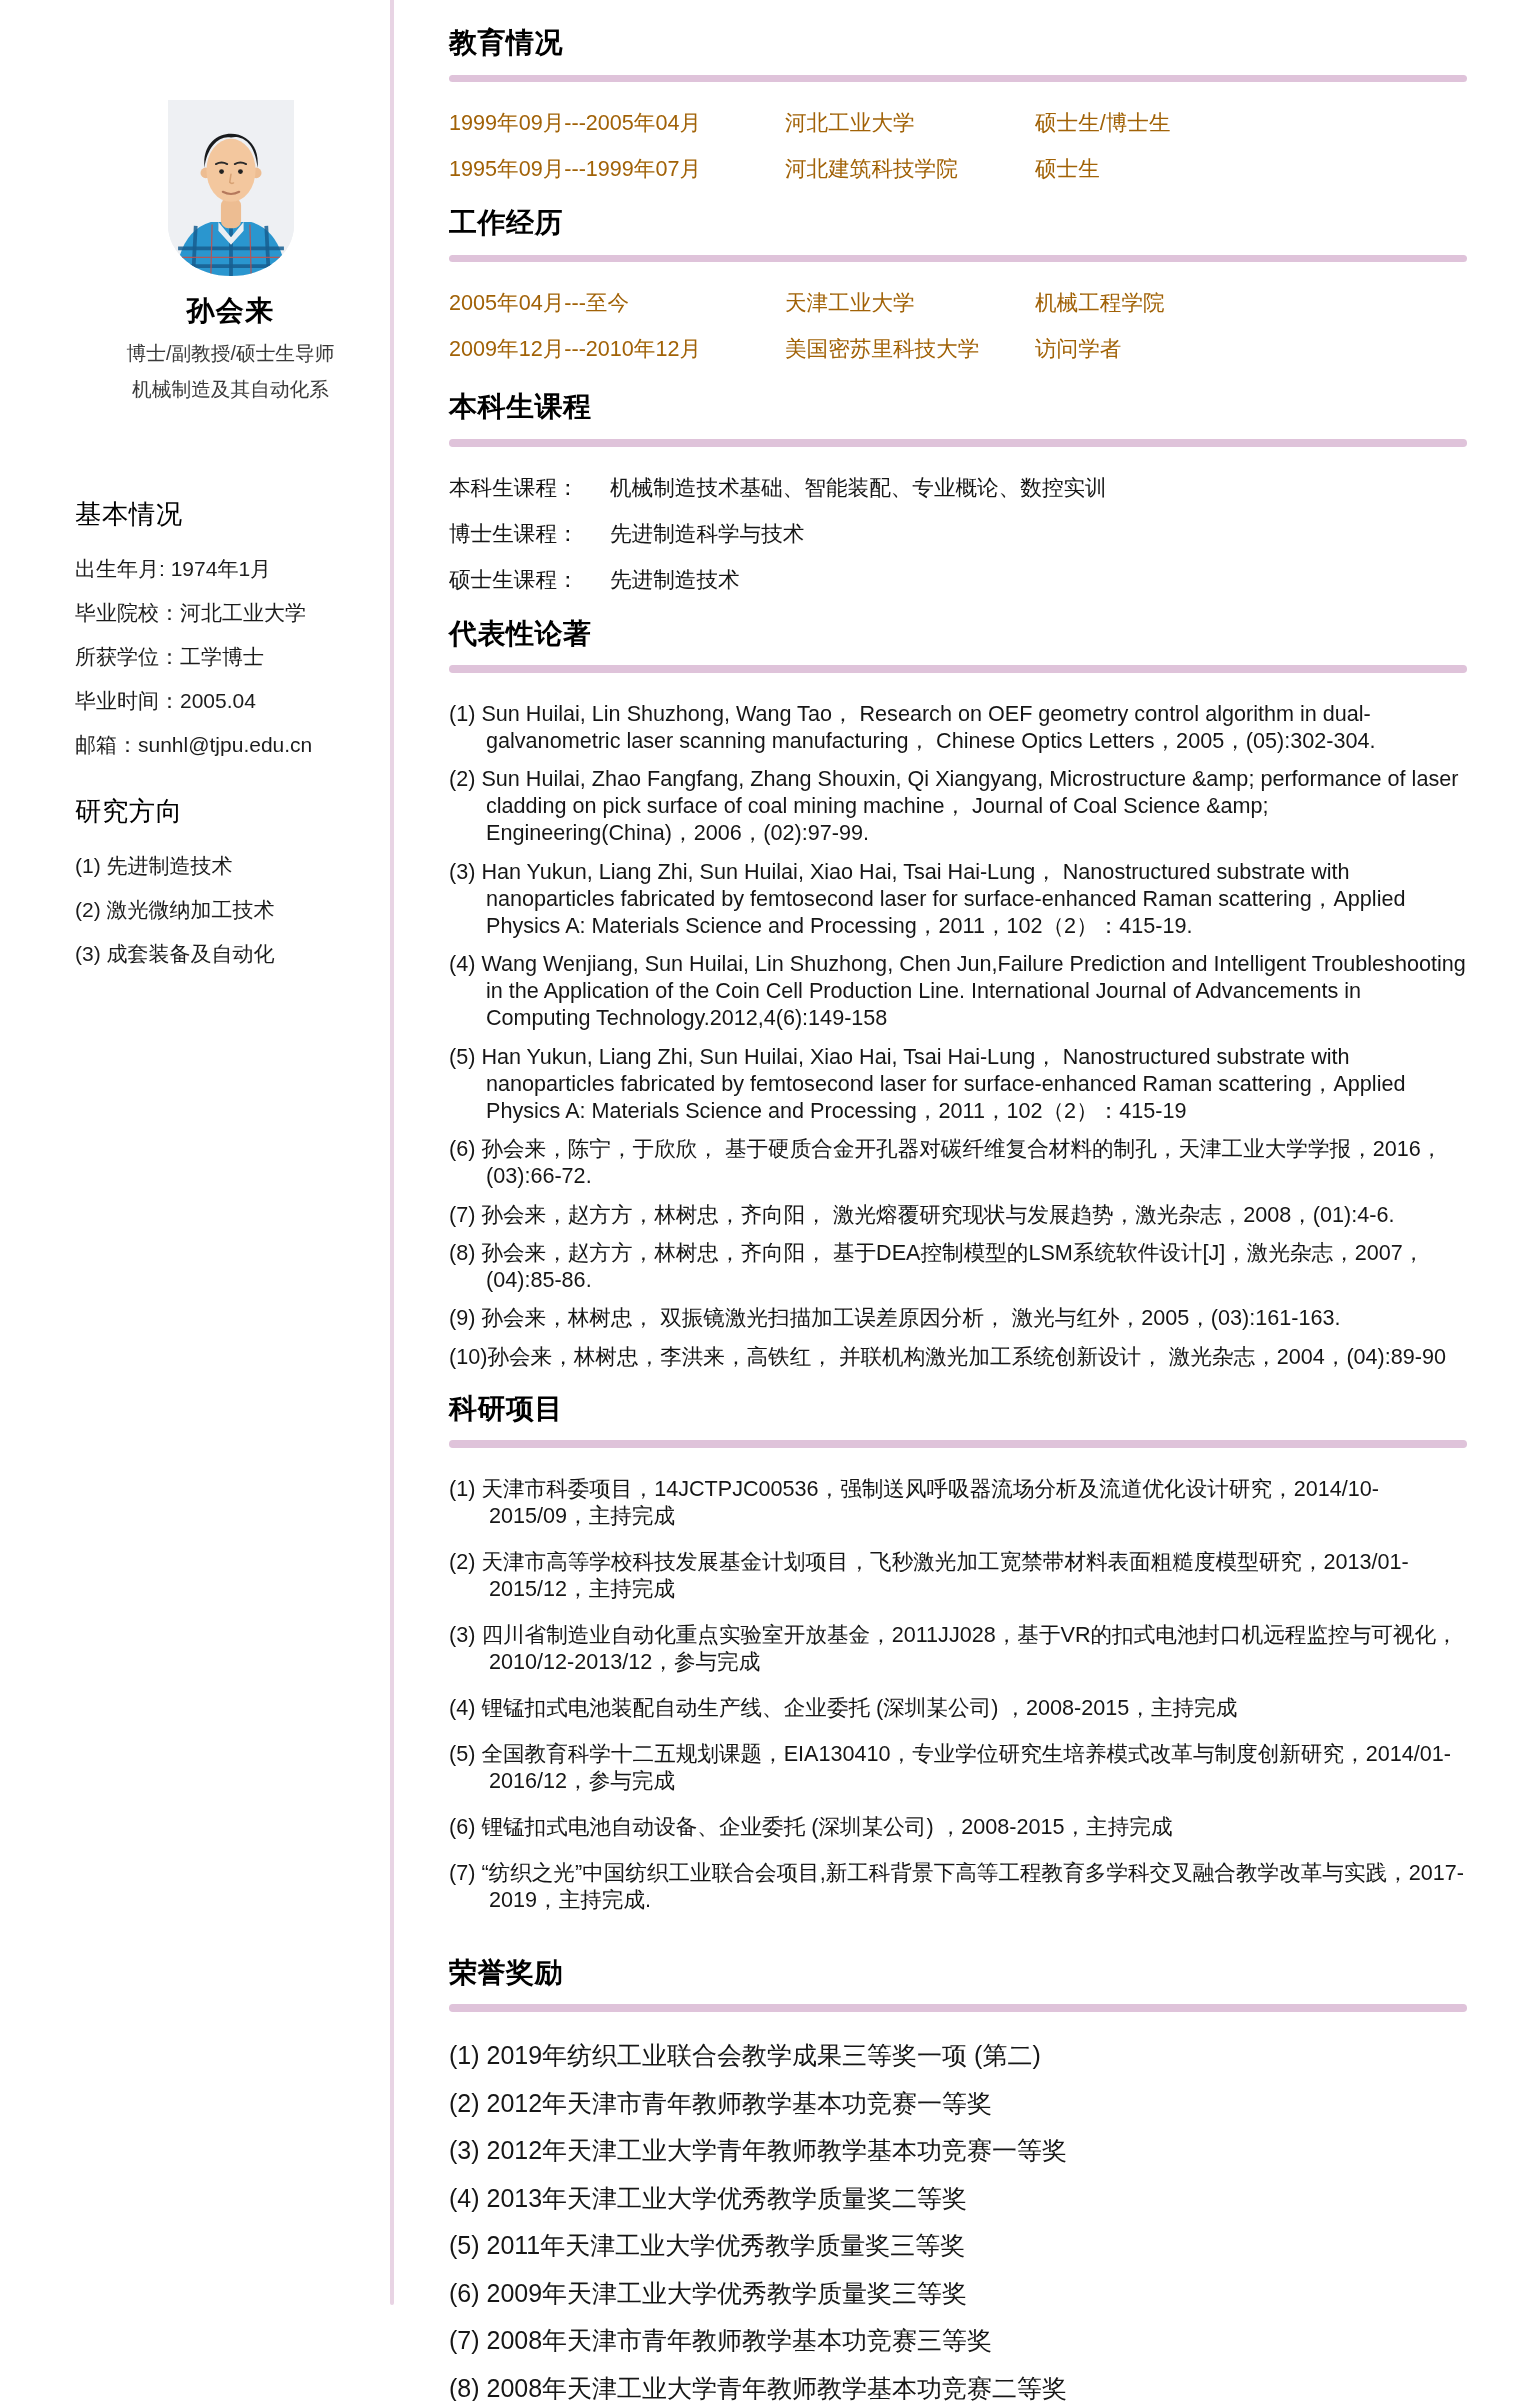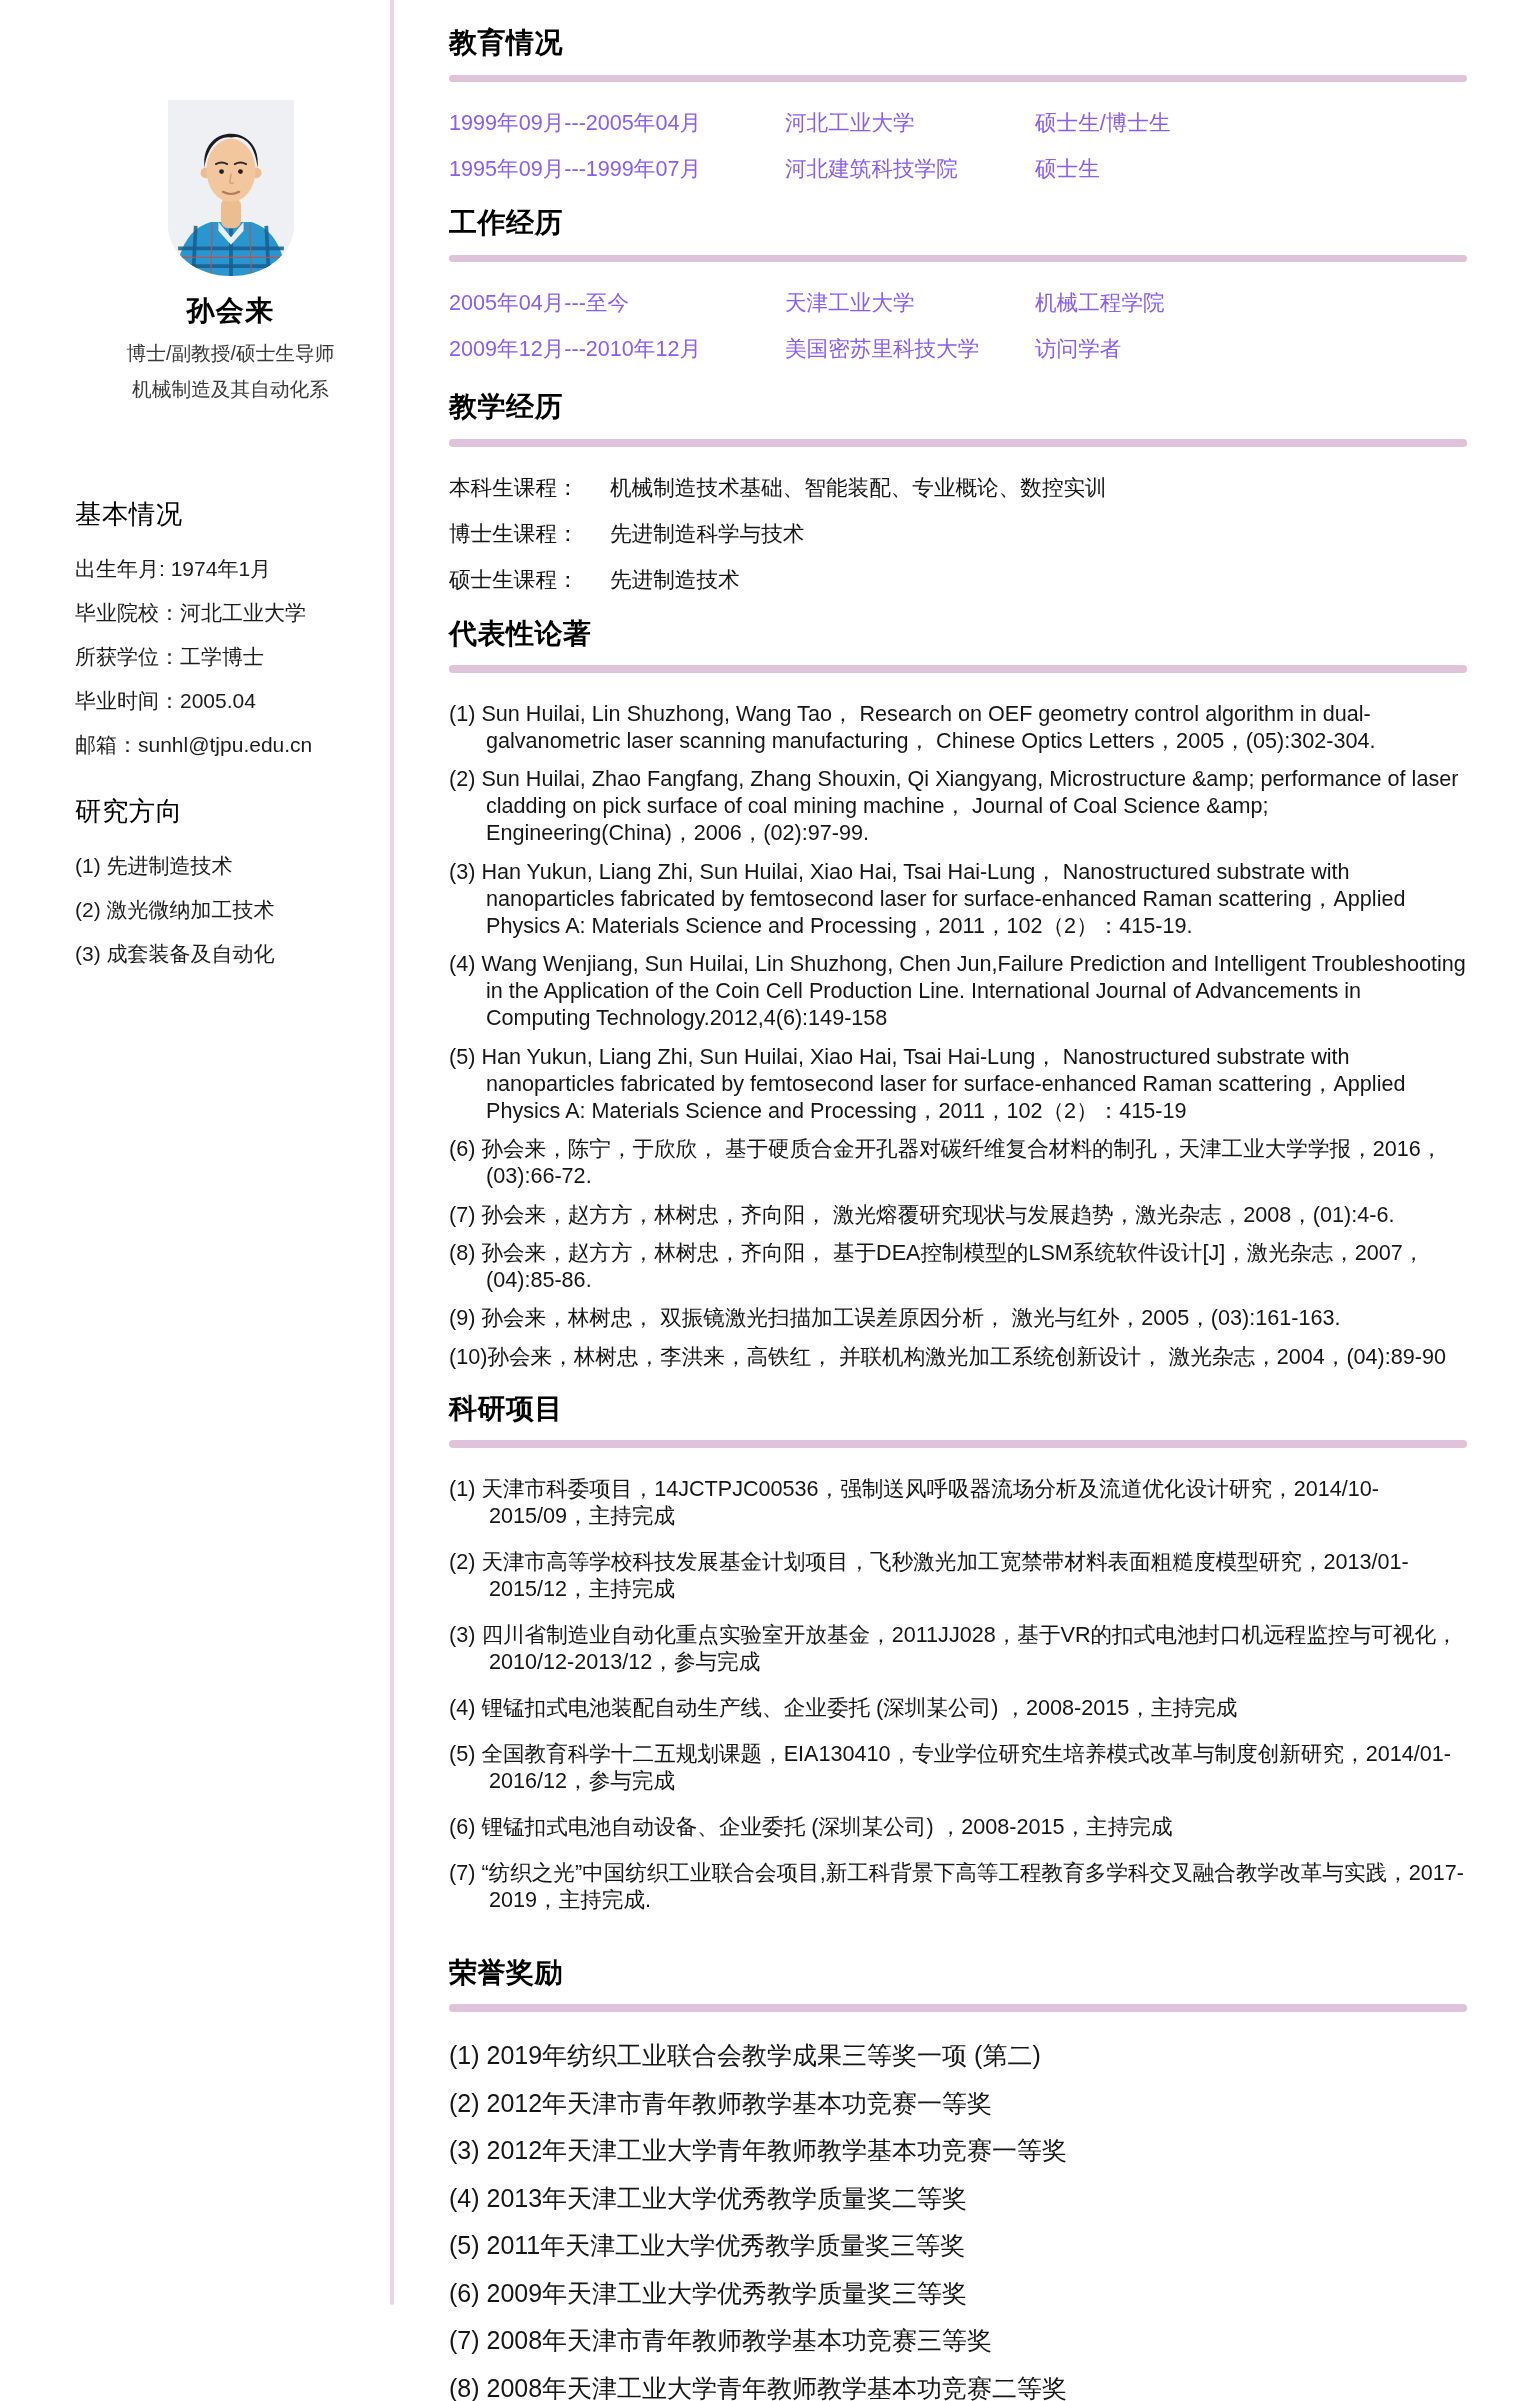--- a/index.html
+++ b/index.html
@@ -35,21 +35,21 @@
   
   .main { position: absolute; left: 449px; top: 24px; width: 1018px; }
   .m-heading { font-size: 28px; font-weight: 700; color: #000; margin: 0 0 12.5px 0; letter-spacing: 0.5px; }
   .rule { height: 7.7px; border-radius: 3.8px; background: #dfc3da; margin: 0 0 28px 0; }
   section.sec-work { margin-top: 23px; }
   section.sec-teaching { margin-top: 27px; }
   section.sec-publications { margin-top: 23px; }
   section.sec-projects { margin-top: 19px; }
   section.sec-honors { margin-top: 40px; }
 
-  .grid3 { display: grid; grid-template-columns: 336px 250px 1fr; font-size: 21.6px; line-height: 25px; color: #8b5cf6; margin-bottom: 21px; }
+  .grid3 { display: grid; grid-template-columns: 336px 250px 1fr; font-size: 21.6px; line-height: 25px; color: #a16207; margin-bottom: 21px; }
   .grid-teach { display: grid; grid-template-columns: 161px 1fr; font-size: 21.6px; line-height: 25px; color: #161616; margin-bottom: 21px; }
 
   .pub { font-size: 21.6px; line-height: 1.25; color: #161616; margin: 0 0 11.5px 0; padding-left: 37px; text-indent: -37px; }
   .proj { font-size: 21.6px; line-height: 1.25; color: #161616; margin: 0 0 19px 0; padding-left: 40px; text-indent: -40px; }
   .honor { font-size: 25px; line-height: 1.25; color: #161616; margin: 0 0 16.3px 0; }
 </style>
 </head>
 <body>
 
 <div>
@@ -125,21 +125,21 @@
         <span>机械工程学院</span>
       </div>
       <div class="grid3">
         <span>2009年12月---2010年12月</span>
         <span>美国密苏里科技大学</span>
         <span>访问学者</span>
       </div>
     </section>
 
     <section class="sec-teaching">
-      <h2 class="m-heading">教学经历</h2>
+      <h2 class="m-heading">本科生课程</h2>
       <div class="rule"></div>
       <div class="grid-teach">
         <span>本科生课程：</span>
         <span>机械制造技术基础、智能装配、专业概论、数控实训</span>
       </div>
       <div class="grid-teach">
         <span>博士生课程：</span>
         <span>先进制造科学与技术</span>
       </div>
       <div class="grid-teach">

